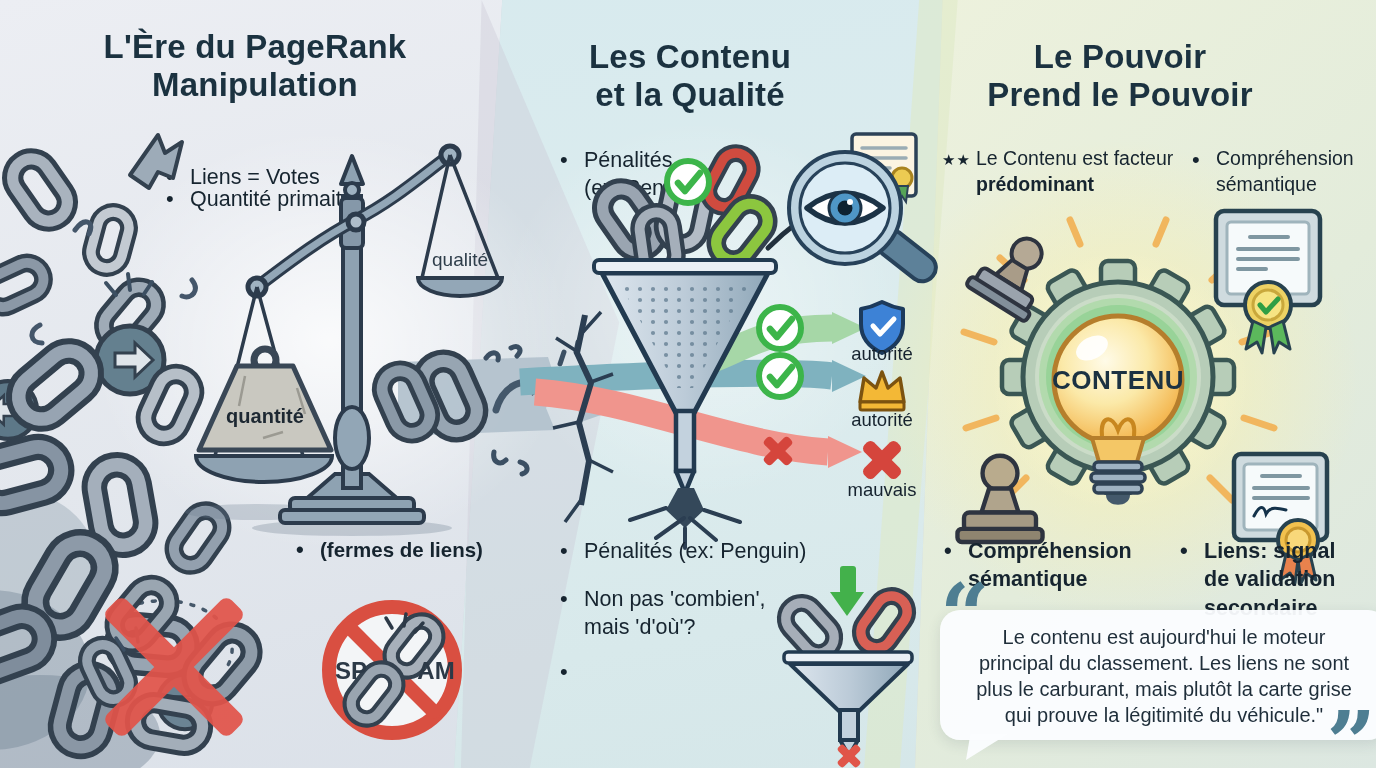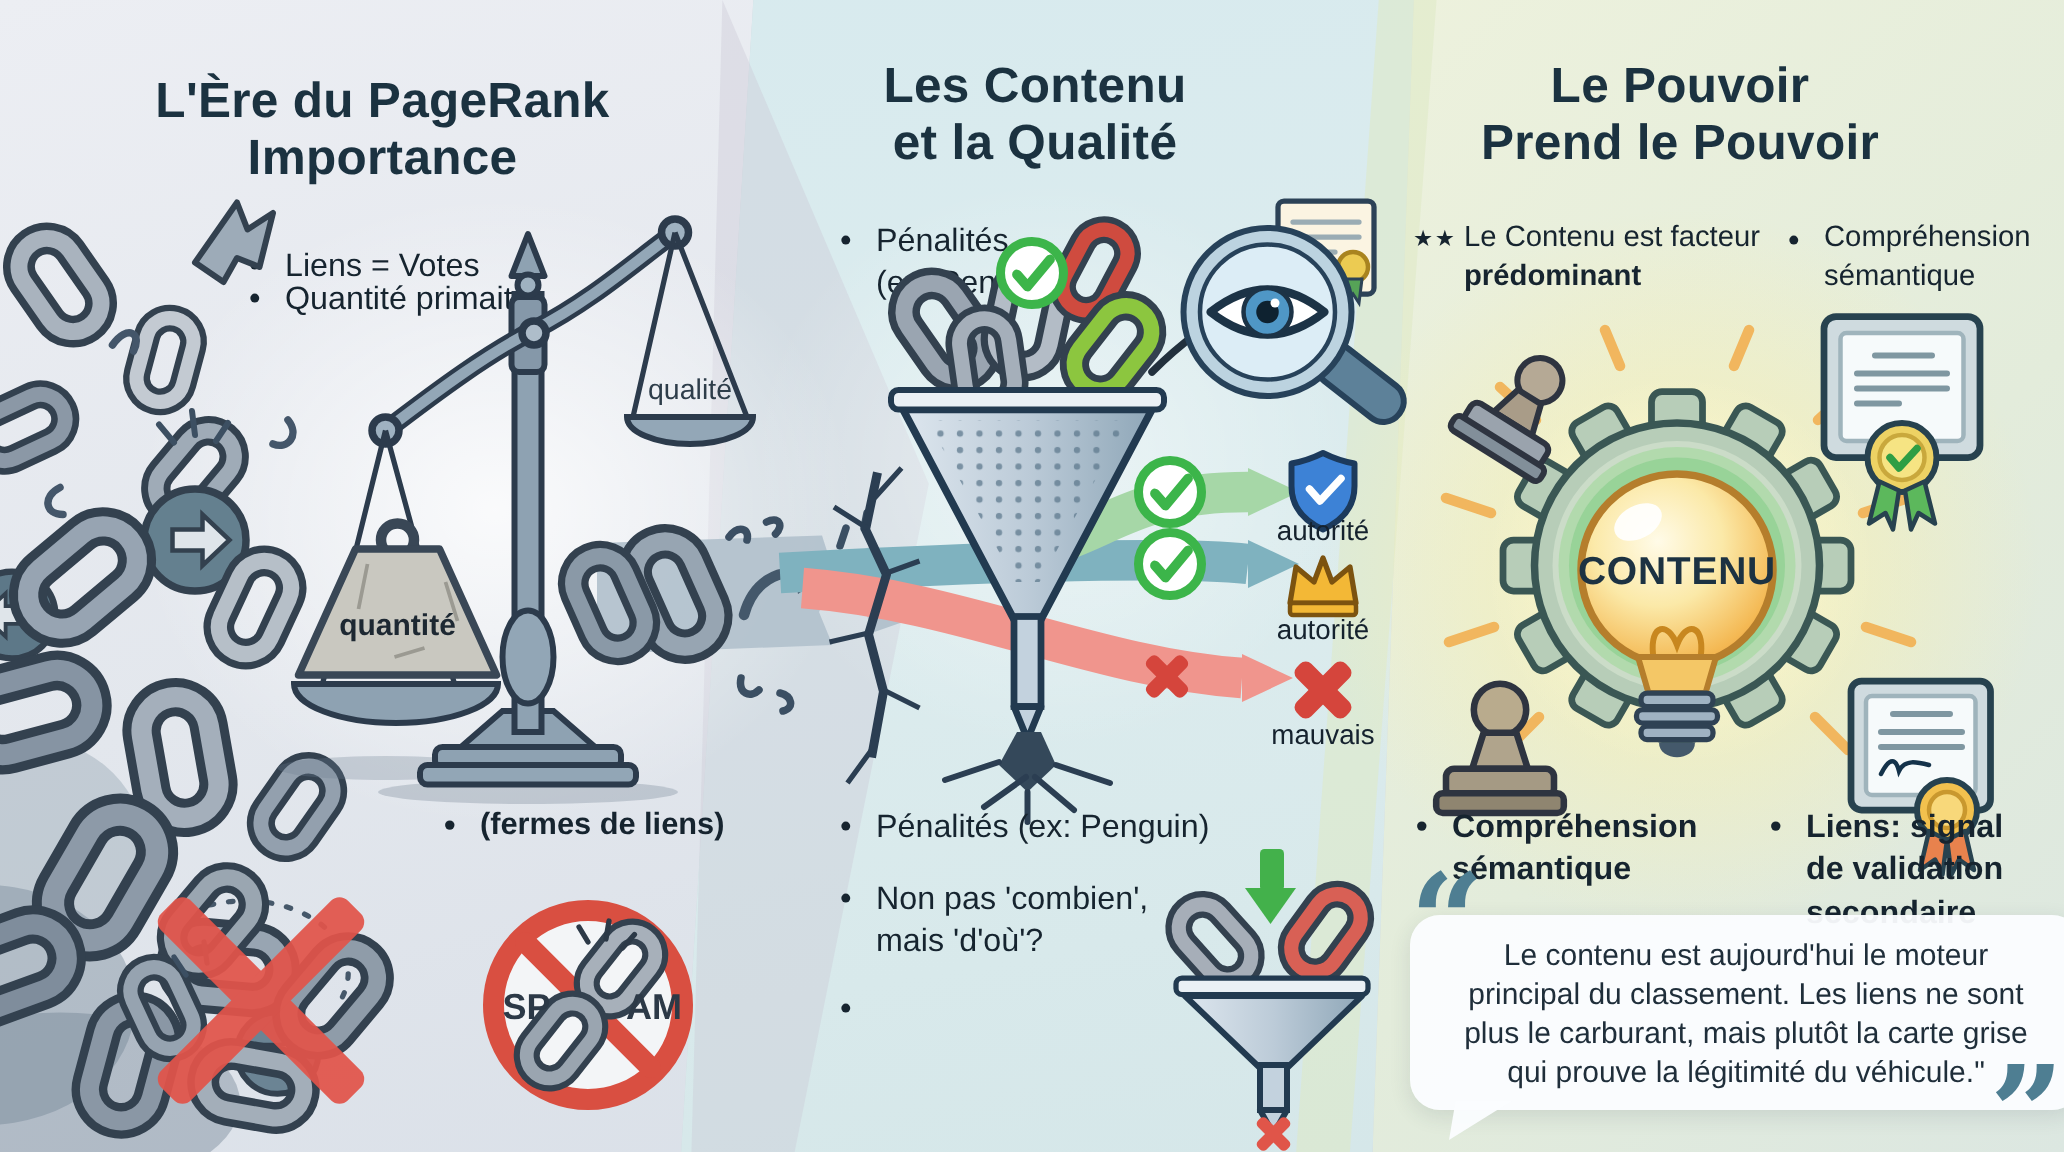--- a/index.html
+++ b/index.html
@@ -95,23 +95,23 @@
           <stop offset=".45" stop-color="#fbe9a8"></stop>
         <stop offset=".85" stop-color="#f4b954"></stop>
           <stop offset="1" stop-color="#eda23f"></stop>
       </radialGradient>
       <pattern id="dots" width="13" height="11" patternUnits="userSpaceOnUse">
         <circle cx="4" cy="4" r="2.1" fill="#5f7a8e"></circle>
       </pattern>
     </defs>
   </svg>
 
-  <div class="abs title" style="left:60px;top:48px;width:390px;">
+  <div class="abs title" style="left:60px;top:28px;width:390px;">
     <div>L'Ère du PageRank</div>
-    <div>Importance</div>
+    <div>Manipulation</div>
   </div>
 
   <div class="abs bul" style="left:166px;top:143px;width:230px;margin-top:20px;">
     <span class="dot">•</span>
     <span>Liens = Votes</span>
   </div>
   <div class="abs bul" style="left:166px;top:185px;width:230px;">
     <span class="dot">•</span>
     <span>Quantité primait</span>
   </div>

